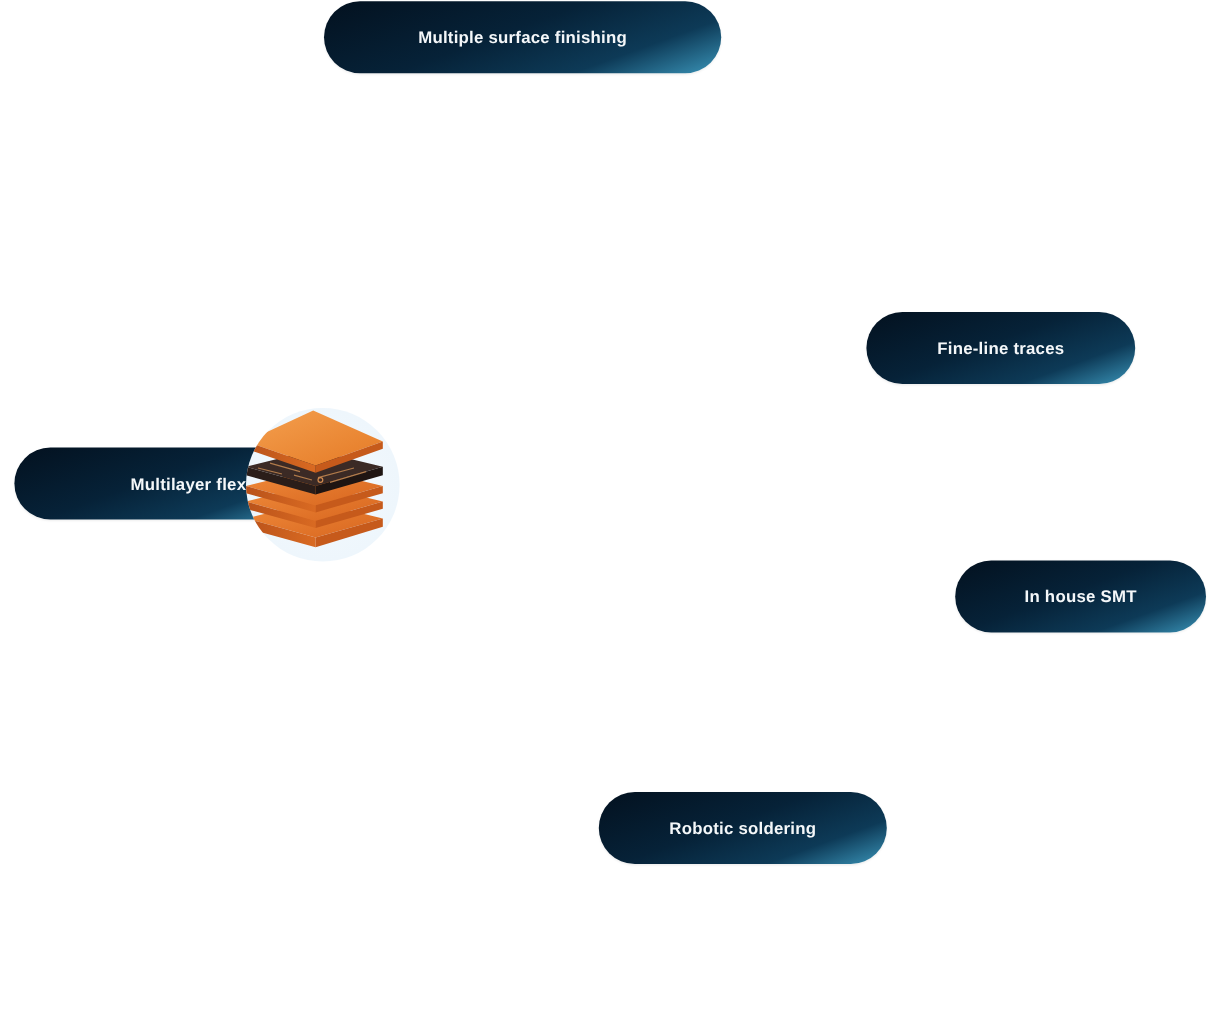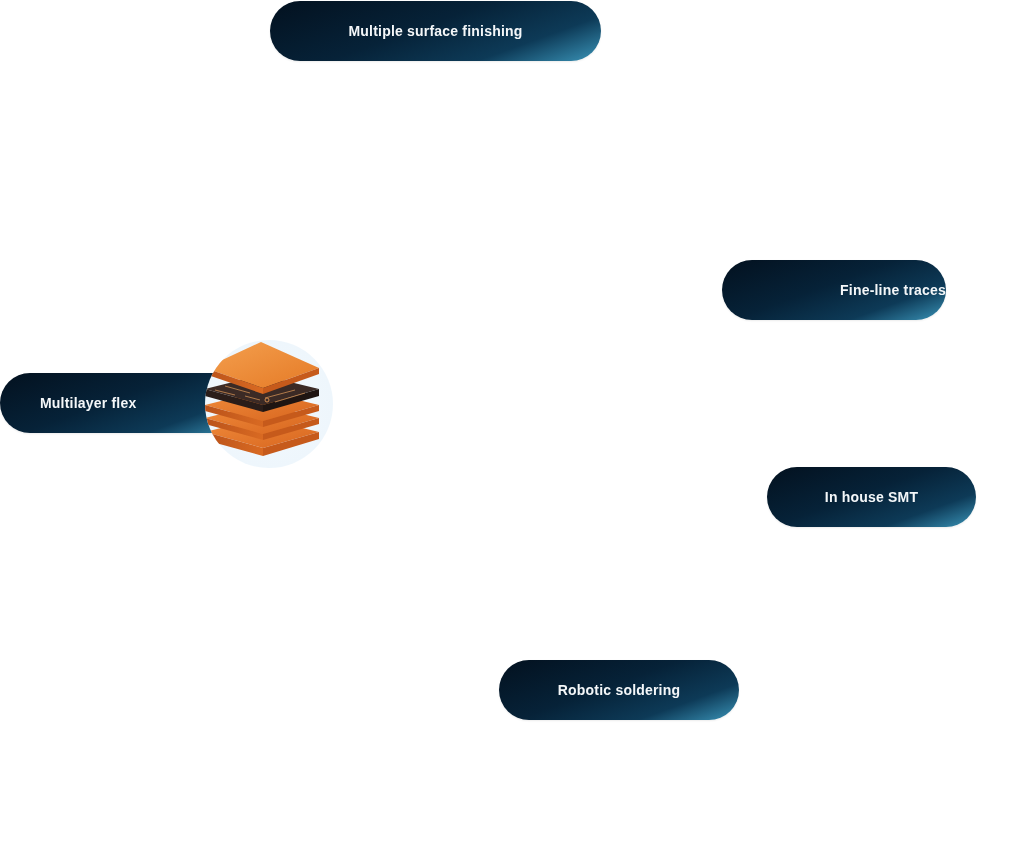--- a/index.html
+++ b/index.html
@@ -17,24 +17,24 @@
       font-size: 14px;
       font-weight: bold;
       letter-spacing: 0.2px;
       background: linear-gradient(160deg, #03111f 0%, #062238 45%, #0d3a57 75%, #3a94b8 100%);
       box-shadow: 0 1px 2px rgba(0,0,0,0.08);
       cursor: pointer;
       box-sizing: border-box;
       white-space: nowrap;
     }
     #p-surface { left: 270px; top: 1px; width: 331px; }
-    #p-fine { left: 722px; top: 260px; width: 224px; justify-content: flex-end; }
-    #p-smt { left: 767px; top: 467px; width: 209px; border-top-right-radius: 30px; border-bottom-right-radius: 30px; }
+    #p-fine { left: 722px; top: 260px; width: 224px; }
+    #p-smt { left: 796px; top: 467px; width: 209px; border-top-right-radius: 30px; border-bottom-right-radius: 30px; }
     #p-robot { left: 499px; top: 660px; width: 240px; text-align: center; }
-    #p-multi { left: 0px; top: 373px; width: 250px; border-top-left-radius: 30px; border-bottom-left-radius: 30px; justify-content: flex-start; padding-left: 40px; }
+    #p-multi { left: 12px; top: 373px; width: 250px; border-top-left-radius: 30px; border-bottom-left-radius: 30px; justify-content: center; padding-left: 40px; }
 
     .halo {
       position: absolute; left: 205px; top: 340px;
       width: 128px; height: 128px; border-radius: 50%;
       background: radial-gradient(circle, #f3f9fd 0%, #eef6fc 70%, #f7fbfe 100%);
     }
     .stack {
       position: absolute; left: 205px; top: 340px; width: 128px; height: 128px;
       border-radius: 50%; overflow: hidden;
     }

